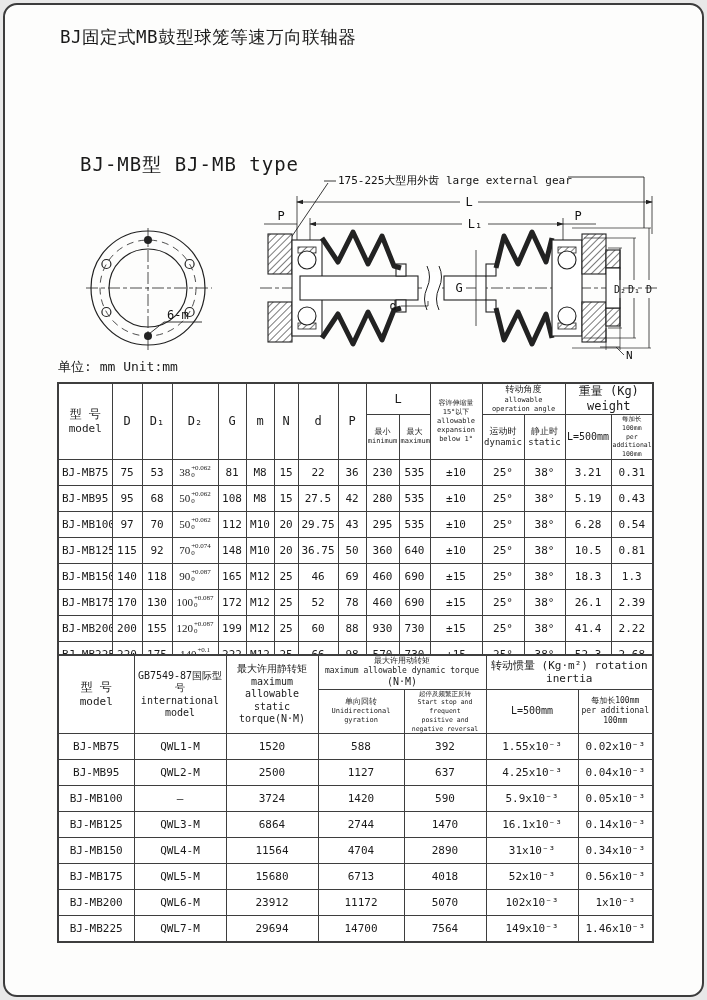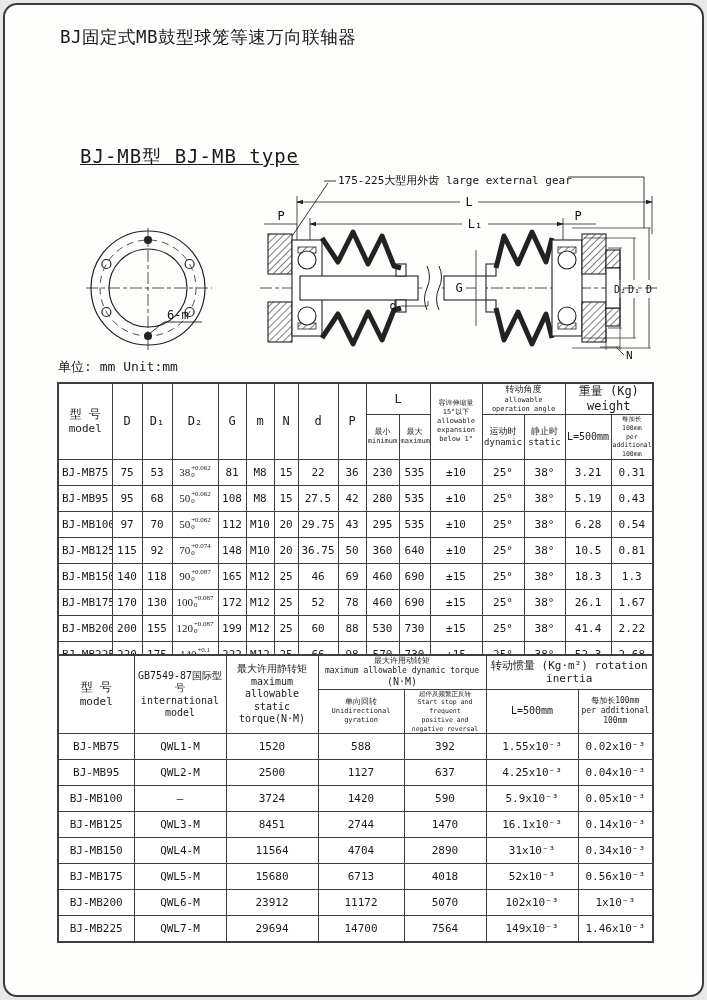--- a/index.html
+++ b/index.html
@@ -1,21 +1,21 @@
 <!DOCTYPE html>
 <html><head>
 <meta charset="utf-8">
 <style>
   html,body{margin:0;padding:0;background:#e8e8e8;}
   body{width:707px;height:1000px;position:relative;overflow:hidden;
        font-family:"DejaVu Sans Mono","DejaVu Sans",sans-serif;color:#1a1a1a;}
   .page{position:absolute;inset:3px;background:#fdfdfc;border:2px solid #3c3c3c;border-radius:14px;}
   .abs{position:absolute;}
   .title-block{left:38px;top:24px;line-height:27px;font-size:17.5px;letter-spacing:.5px;margin-left:22px;}
-  .section-label{left:80px;top:144px;font-size:19px;letter-spacing:1px;text-decoration:underline;}
+  .section-label{left:80px;top:152px;font-size:19px;letter-spacing:1px;}
   .unit-note{left:58px;top:358px;font-size:13px;}
   table{border-collapse:collapse;table-layout:fixed;background:#fff;}
   #t1{left:57px;top:382px;width:595px;}
   #t2{left:57px;top:654px;width:595px;}
   th,td{border:1px solid #3e3e3e;text-align:center;vertical-align:middle;padding:0 1px;overflow:hidden;font-weight:normal;}
   table{border:2px solid #3e3e3e;}
   #t1 thead tr:first-child{height:26px;}
   #t1 thead tr:last-child{height:30px;}
   #t2 thead tr:first-child{height:26px;}
   #t2 thead tr:last-child{height:26px;}
@@ -382,39 +382,39 @@
         <td>M12</td>
         <td>25</td>
         <td>52</td>
         <td>78</td>
         <td>460</td>
         <td>690</td>
         <td>±15</td>
         <td>25°</td>
         <td>38°</td>
         <td>26.1</td>
-        <td>1.67</td>
+        <td>2.39</td>
       </tr>
       <tr>
         <td>BJ-MB200</td>
         <td>200</td>
         <td>155</td>
         <td><span class="tol">
             <span class="tb">120</span>
             <span class="ts">
               <i>+0.087</i>
               <i>0</i>
             </span>
           </span></td>
         <td>199</td>
         <td>M12</td>
         <td>25</td>
         <td>60</td>
         <td>88</td>
-        <td>530</td>
+        <td>930</td>
         <td>730</td>
         <td>±15</td>
         <td>25°</td>
         <td>38°</td>
         <td>41.4</td>
         <td>2.22</td>
       </tr>
       <tr>
         <td>BJ-MB225</td>
         <td>220</td>
@@ -514,21 +514,21 @@
         <td>—</td>
         <td>3724</td>
         <td>1420</td>
         <td>590</td>
         <td>5.9x10⁻³</td>
         <td>0.05x10⁻³</td>
       </tr>
       <tr>
         <td>BJ-MB125</td>
         <td>QWL3-M</td>
-        <td>8451</td>
+        <td>6864</td>
         <td>2744</td>
         <td>1470</td>
         <td>16.1x10⁻³</td>
         <td>0.14x10⁻³</td>
       </tr>
       <tr>
         <td>BJ-MB150</td>
         <td>QWL4-M</td>
         <td>11564</td>
         <td>4704</td>

